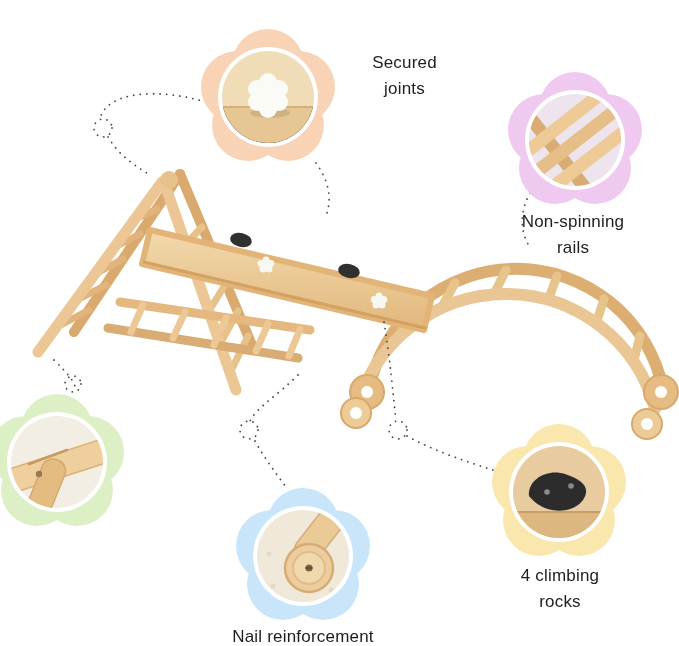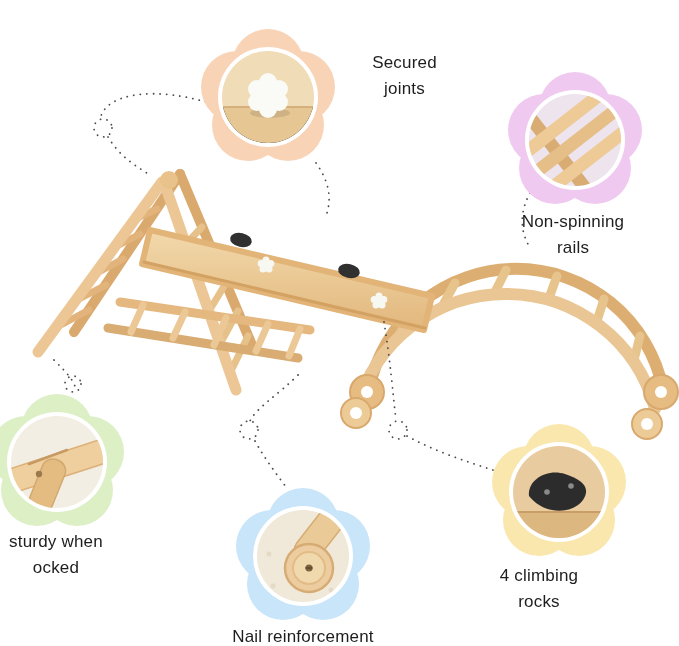--- a/index.html
+++ b/index.html
@@ -12,21 +12,21 @@
   .main-art{position:absolute;left:0;top:0;}
   .callout{position:absolute;width:150px;height:150px;}
   .label{
     position:absolute;text-align:center;color:#1e1e1e;
     font-size:17px;line-height:1.5;font-weight:500;letter-spacing:.2px;
   }
   .lbl-secured{left:352px;top:50px;width:105px;}
   .lbl-rails{left:505px;top:209px;width:136px;}
   .lbl-sturdy{left:0px;top:529px;width:112px;}
   .lbl-nail{left:213px;top:624px;width:180px;}
-  .lbl-rocks{left:479px;top:563px;width:120px;}
+  .lbl-rocks{left:500px;top:563px;width:120px;}
 </style>
 </head>
 <body>
 
 <div class="stage">
 
   <svg class="main-art" width="679" height="646" viewBox="0 0 679 646">
     <defs>
       <linearGradient id="wg" x1="0" y1="0" x2="0" y2="1">
         <stop offset="0" stop-color="#F2D9AC"></stop>
@@ -266,17 +266,16 @@
         <line x1="-50" y1="20" x2="50" y2="20" stroke="#C89E66" stroke-width="2"></line>
         <path d="M -30,4 C -32,-12 -12,-24 6,-18 C 24,-12 32,-4 24,8 C 14,22 -14,24 -30,4 Z" fill="#2C2C2C"></path>
         <circle cx="-12" cy="0" r="2.8" fill="#8A8A8A"></circle>
         <circle cx="12" cy="-6" r="2.8" fill="#8A8A8A"></circle>
       </g>
     </svg>
   </div>
 
   <div class="label lbl-secured">Secured joints</div>
   <div class="label lbl-rails">Non-spinning rails</div>
-  <div class="label lbl-sturdy">sturdy when ocked</div>
   <div class="label lbl-nail">Nail reinforcement</div>
   <div class="label lbl-rocks">4 climbing rocks</div>
 
 </div>
 
 </body></html>

